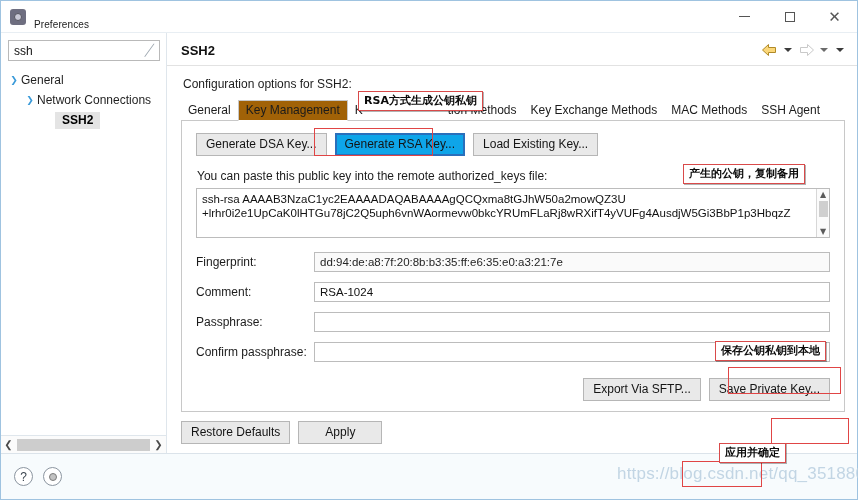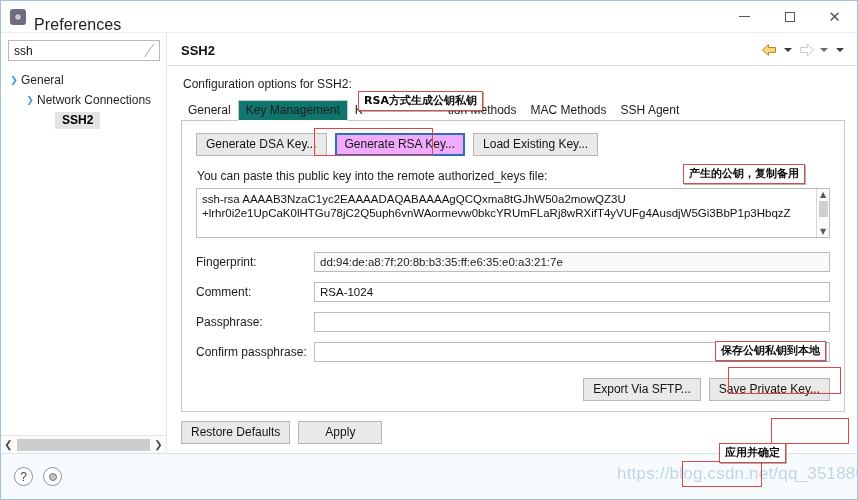--- a/index.html
+++ b/index.html
@@ -20,21 +20,21 @@
     display:flex;align-items:center;padding-left:9px;box-sizing:border-box;
   }
   .app-icon{
     width:16px;height:16px;border-radius:3px;background:#6e6e80;
     position:relative;margin-right:8px;flex:none;
   }
   .app-icon:after{
     content:"";position:absolute;left:4px;top:4px;width:8px;height:8px;
     border-radius:50%;background:#c9c9d6;border:1px solid #55555f;box-sizing:border-box;
   }
-  .title-text{font-size:16px;color:#222;letter-spacing:.1px;margin-top:16px;}
+  .title-text{font-size:10px;color:#222;letter-spacing:.1px;margin-top:16px;}
   .win-btns{margin-left:auto;display:flex;height:100%;}
   .win-btn{
     width:45px;height:100%;display:flex;align-items:center;justify-content:center;
     color:#555;font-size:13px;line-height:1;
   }
   .win-btn.close{font-size:15px;}
   .glyph-min{display:block;width:11px;height:1px;background:#555;}
   .glyph-max{display:block;width:10px;height:10px;border:1px solid #555;box-sizing:border-box;}
 
   
@@ -100,38 +100,38 @@
   }
   .config-line{font-size:12px;color:#1c1c1c;margin:0 0 9px 2px;}
 
   
   .tabstrip{display:flex;align-items:flex-end;height:20px;position:relative;z-index:2;}
   .tab{
     height:19px;line-height:19px;padding:0 7px;font-size:12px;color:#1b1b1b;
     box-sizing:border-box;white-space:nowrap;
   }
   .tab.active{
-    background:#0f766e;border:1px solid #c8c8c8;border-bottom:1px solid #fff;
+    background:#a16207;border:1px solid #c8c8c8;border-bottom:1px solid #fff;
     height:21px;line-height:19px;margin-bottom:-1px;position:relative;z-index:3;
   }
   .tabpanel{
     border:1px solid #c8c8c8;background:#fff;flex:1;min-height:0;
     padding:12px 14px 10px 14px;box-sizing:border-box;position:relative;
     display:flex;flex-direction:column;
   }
 
   
   .btnrow{display:flex;gap:8px;align-items:center;}
   .btn{
     background:#e9e9e9;border:1px solid #b6b6b6;font-size:12px;color:#141414;
     padding:3px 9px;line-height:15px;box-sizing:border-box;white-space:nowrap;
     font-family:"Liberation Sans","DejaVu Sans",sans-serif;cursor:default;
   }
   .btn.focused{
-    border:2px solid #2a6fbb;background:#f0abfc;padding:2px 8px;
+    border:2px solid #2a6fbb;background:#0ea5e9;padding:2px 8px;
   }
   .paste-note{font-size:12px;color:#1c1c1c;margin:13px 0 5px 1px;}
 
   
   .keybox{
     border:1px solid #bcbcbc;background:#fff;height:58px;display:flex;box-sizing:border-box;
   }
   .keytext{
     flex:1;min-width:0;overflow:hidden;padding:3px 5px 0 5px;
     font-size:11.5px;line-height:14.4px;color:#111;white-space:nowrap;
@@ -264,20 +264,21 @@
       </div>
 
       <div class="content">
         <div class="config-line">Configuration options for SSH2:</div>
 
         <div class="tabstrip">
           <div class="tab">General</div>
           <div class="tab active">Key Management</div>
           <div class="tab">K</div>
           <div class="tab" style="padding-left:78px;">tion Methods</div>
+          <div class="tab">Key Exchange Methods</div>
           <div class="tab">MAC Methods</div>
           <div class="tab">SSH Agent</div>
         </div>
 
         <div class="tabpanel">
 
           <div class="btnrow">
             <button class="btn">Generate DSA Key...</button>
             <button class="btn focused">Generate RSA Key...</button>
             <button class="btn">Load Existing Key...</button>

